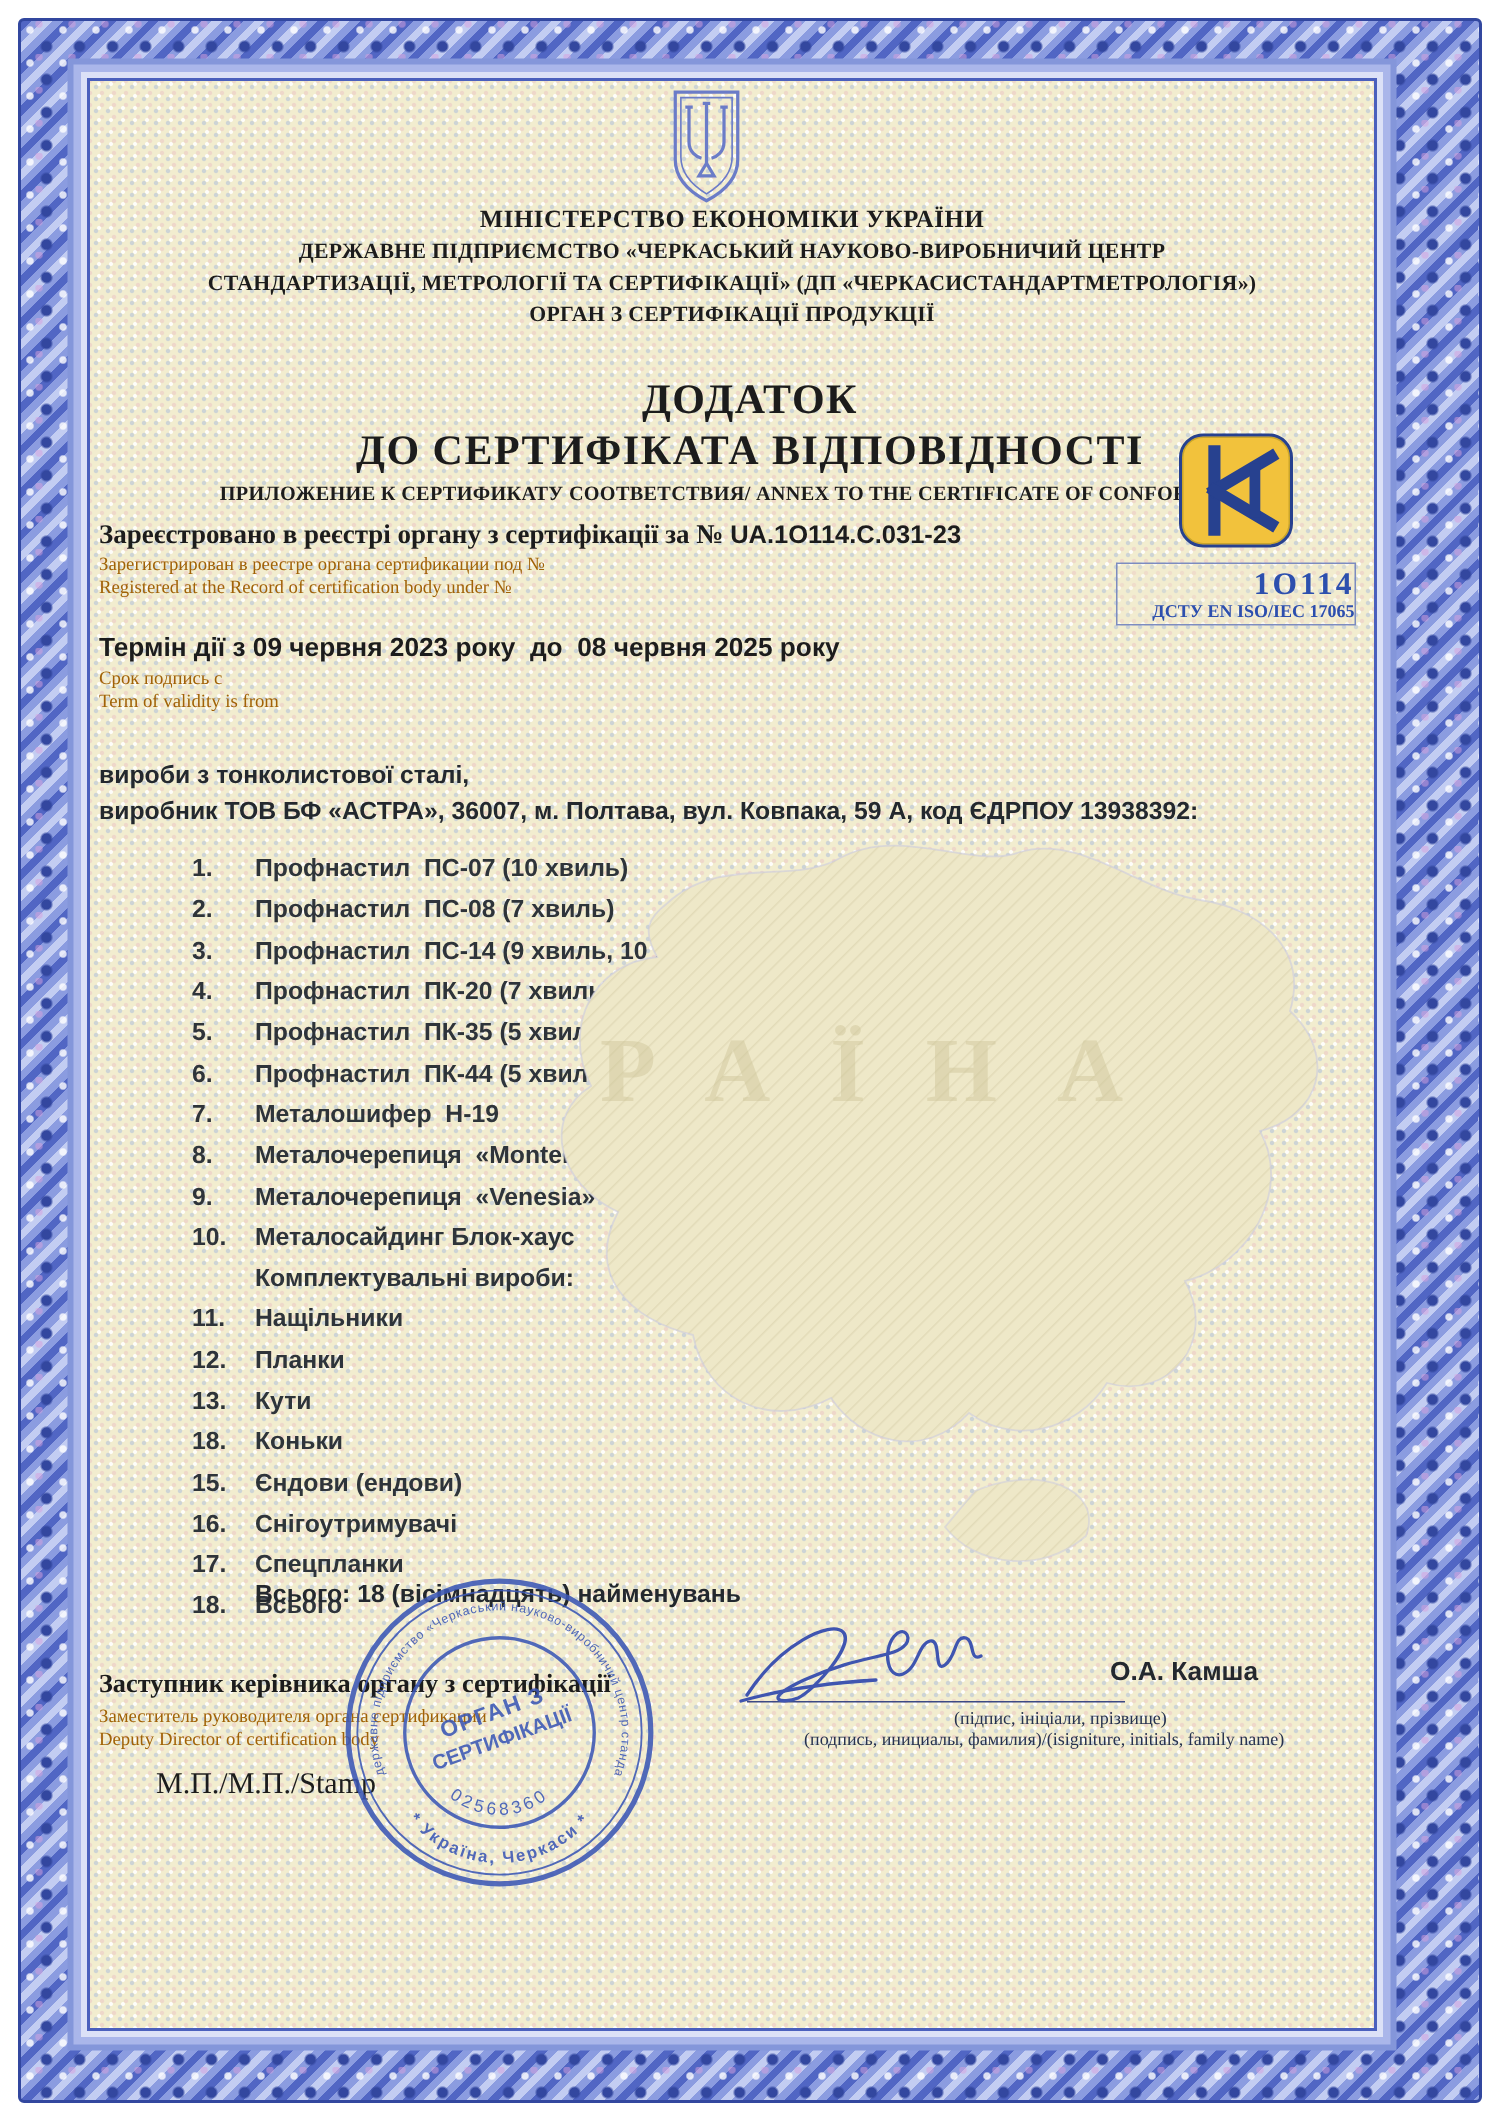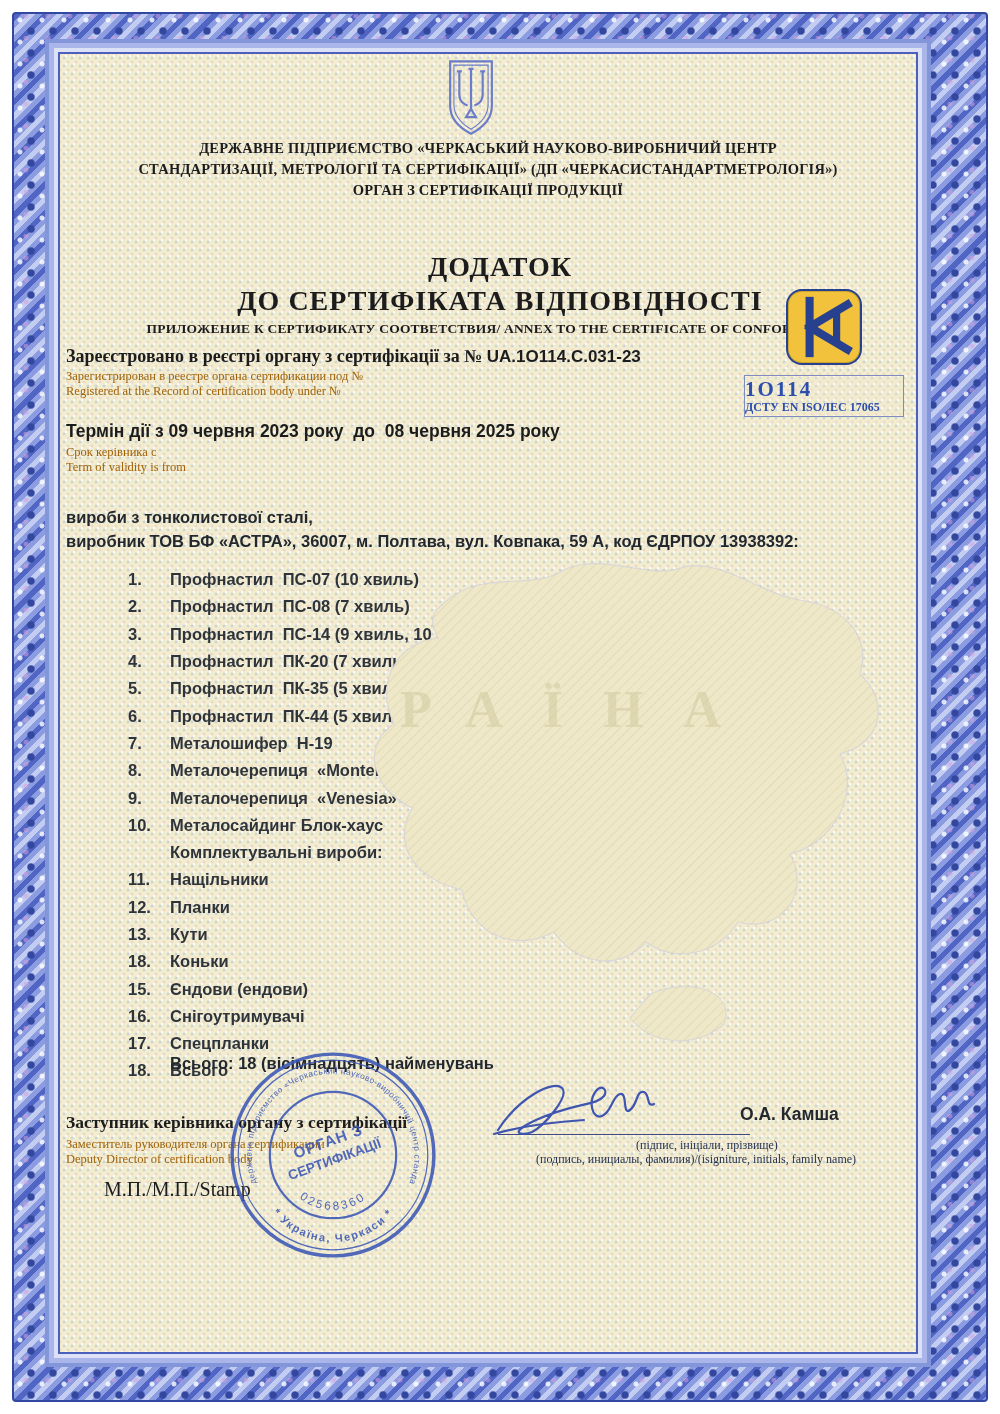--- a/index.html
+++ b/index.html
@@ -42,25 +42,25 @@
   .items{font-family:"Liberation Sans", sans-serif;font-weight:bold;font-size:16.5px;color:#2e343a;}
   .item-row{display:flex;height:27.3px;align-items:center;}
   .item-num{width:42px;flex:0 0 42px;}
   .item-text{white-space:pre;}
   .total{font-family:"Liberation Sans", sans-serif;font-weight:bold;font-size:16.5px;color:#23282e;}
   .sig-title{font-size:17.5px;font-weight:bold;}
   .mp{font-size:20px;}
   .name{font-family:"Liberation Sans", sans-serif;font-weight:bold;font-size:17.5px;color:#23282e;}
   .cap{font-size:12px;color:#26324f;}
   .sig-line{height:0;border-top:1.5px solid #3c4a85;}
-  .acc-box{border:1.5px solid #7d8cc0;text-align:left;color:#2c4fae;background:rgba(242,237,207,.25);}
+  .acc-box{border:1.5px solid #7d8cc0;text-align:right;color:#2c4fae;background:rgba(242,237,207,.25);}
   .acc-code{font-size:21px;font-weight:bold;letter-spacing:2px;line-height:22px;margin-top:2px;}
   .acc-std{font-size:12px;font-weight:bold;line-height:14px;}
   .logo{border-radius:16px;background:#f2c23c;border:2.5px solid #27418f;box-shadow:0 0 0 1px #caa52a inset;}
-  .wm-text{font-size:52px;font-weight:bold;letter-spacing:40px;color:rgba(205,196,150,.45);
+  .wm-text{font-size:61px;font-weight:bold;letter-spacing:40px;color:rgba(205,196,150,.45);
            font-family:"Liberation Serif", serif;z-index:1;}
   .wm-svg{z-index:1;}
   .stamp-svg{z-index:5;opacity:.88;}
   .sig-svg{z-index:4;}
 </style>
 </head>
 <body>
 
 <div class="page">
   <div class="border-band"></div>
@@ -86,20 +86,21 @@
         <path d="M9.5,8.5 H50.5 V56 Q50.5,73 30,85.5 Q9.5,73 9.5,56 Z" stroke-width="1.3"></path>
         <path d="M16,16 v28 c0,8 6,12 10,13"></path>
         <path d="M44,16 v28 c0,8 -6,12 -10,13"></path>
         <path d="M30,13 v48"></path>
         <path d="M30,61 l-6,10 h12 z"></path>
         <path d="M13,16 h6 M41,16 h6 M27,13 h6"></path>
       </g>
     </svg>
 
     <div class="abs center" style="top:84px;left:0;">
+      <div class="ser b header-line1">МІНІСТЕРСТВО ЕКОНОМІКИ УКРАЇНИ</div>
       <div class="ser b header-line">ДЕРЖАВНЕ ПІДПРИЄМСТВО «ЧЕРКАСЬКИЙ НАУКОВО-ВИРОБНИЧИЙ ЦЕНТР</div>
       <div class="ser b header-line">СТАНДАРТИЗАЦІЇ, МЕТРОЛОГІЇ ТА СЕРТИФІКАЦІЇ» (ДП «ЧЕРКАСИСТАНДАРТМЕТРОЛОГІЯ»)</div>
       <div class="ser b header-line">ОРГАН З СЕРТИФІКАЦІЇ ПРОДУКЦІЇ</div>
     </div>
 
     <div class="abs center" style="top:198px;left:0;">
       <div class="ser b title-line">ДОДАТОК</div>
       <div class="ser b title-line">ДО СЕРТИФІКАТА ВІДПОВІДНОСТІ</div>
       <div class="ser b title-sub">ПРИЛОЖЕНИЕ К СЕРТИФИКАТУ СООТВЕТСТВИЯ/ ANNEX TO THE CERTIFICATE OF CONFORMITY</div>
     </div>
@@ -123,21 +124,21 @@
     <div class="abs" style="left:8px;top:294px;width:680px;">
       <div>
         <span class="ser b reg-main">Зареєстровано в реєстрі органу з сертифікації за № </span><span class="san b reg-num">UA.1О114.С.031-23</span>
       </div>
       <div class="ser smline" style="margin-top:2px;">Зарегистрирован в реестре органа сертификации под №</div>
       <div class="ser smline">Registered at the Record of certification body under №</div>
     </div>
 
     <div class="abs" style="left:8px;top:369px;width:680px;">
       <div class="val-main">Термін дії з 09 червня 2023 року  до  08 червня 2025 року</div>
-      <div class="ser smline" style="margin-top:3px;">Срок керівника с</div>
+      <div class="ser smline" style="margin-top:3px;">Срок подпись с</div>
       <div class="ser smline">Term of validity is from</div>
     </div>
 
     <div class="abs" style="left:8px;top:453px;width:800px;">
       <div class="prod">вироби з тонколистової сталі,</div>
       <div class="prod">виробник ТОВ БФ «АСТРА», 36007, м. Полтава, вул. Ковпака, 59 А, код ЄДРПОУ 13938392:</div>
     </div>
 
     <div class="abs items" style="left:70px;top:514px;width:720px;">
       <div class="item-row">

